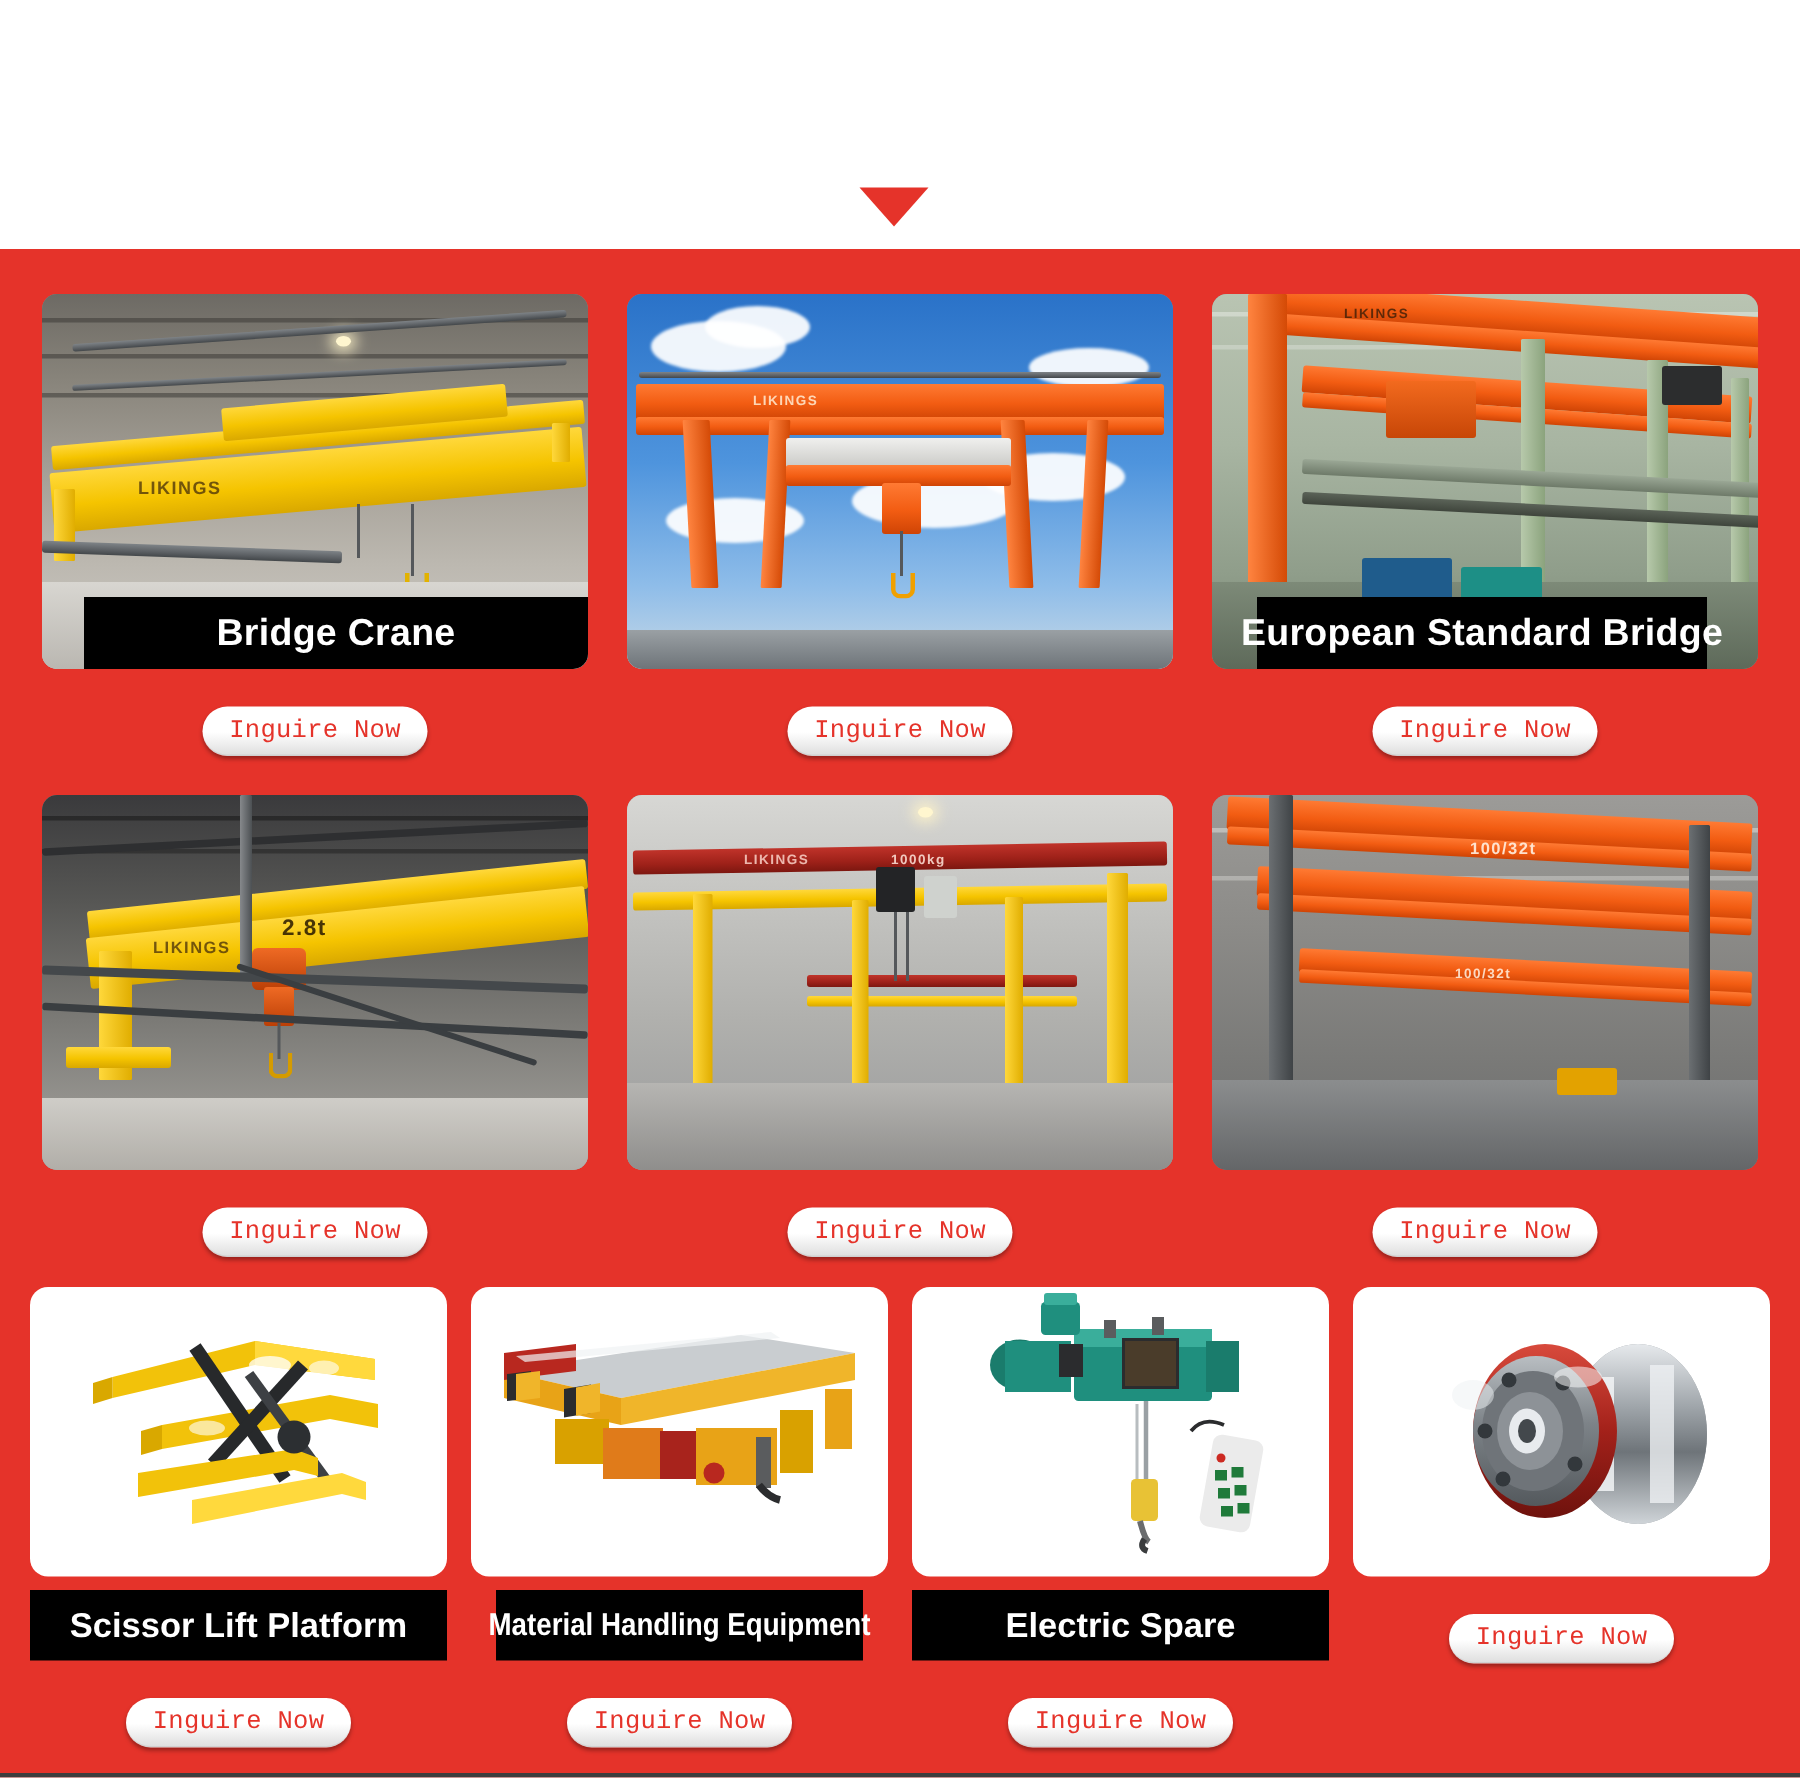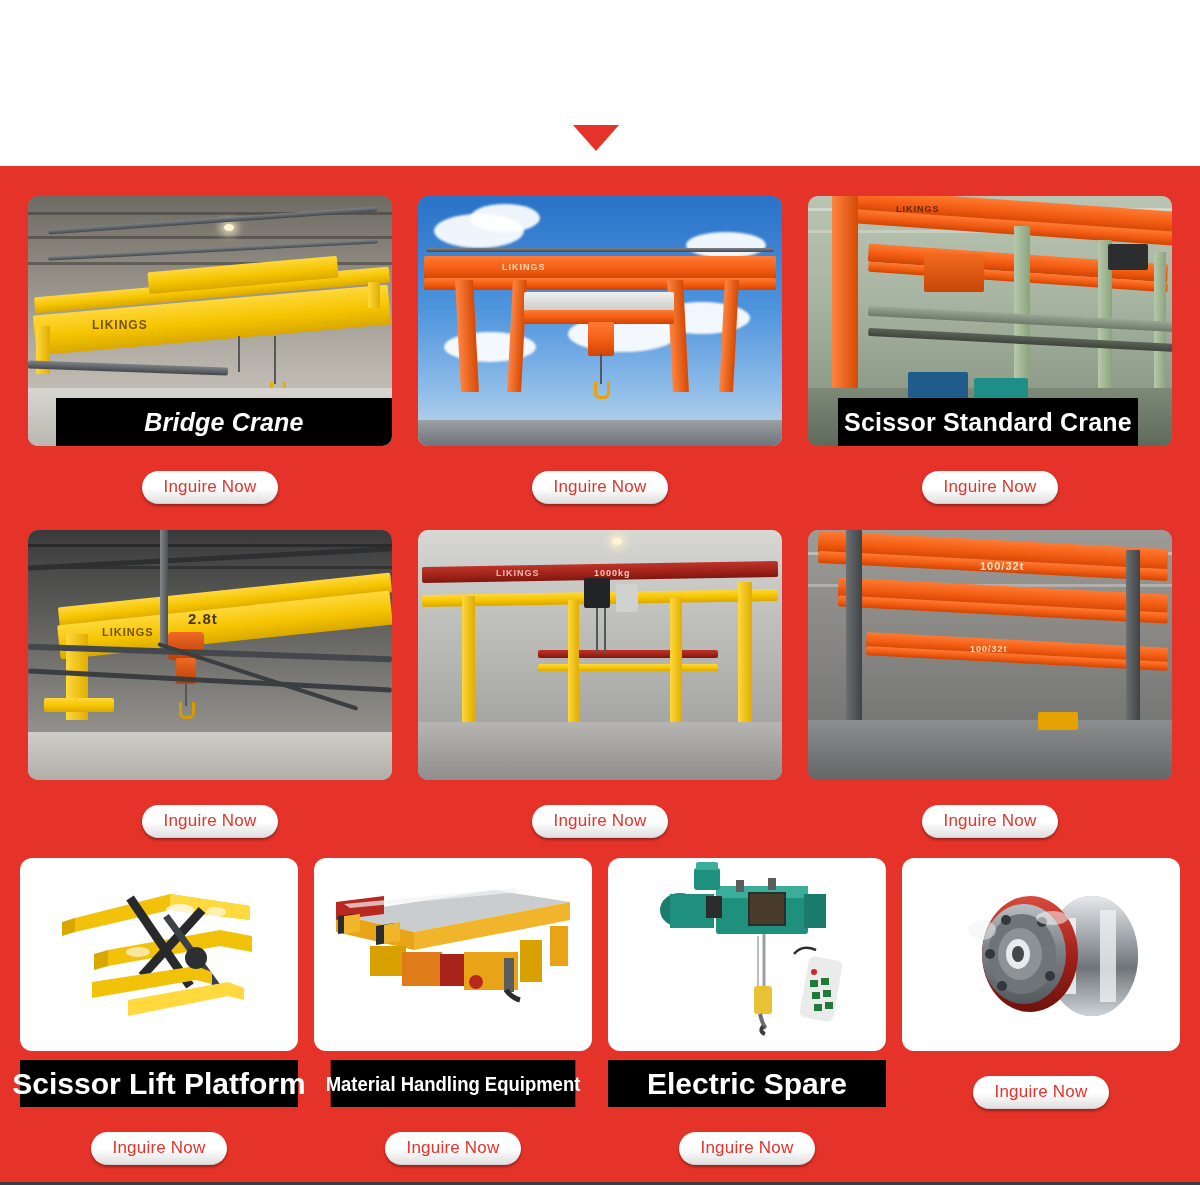--- a/index.html
+++ b/index.html
@@ -121,21 +121,21 @@
     background: #000000;
     color: #ffffff;
     display: flex;
     align-items: center;
     justify-content: center;
     font-size: 25px;
     font-weight: bold;
     letter-spacing: 0.2px;
     white-space: nowrap;
   }
-  .label-bar.w-left   { left: 28px;  right: 0; font-style: italic;    }
+  .label-bar.w-left   { left: 28px;  right: 0;    }
   .label-bar.w-mid    { left: 48px;  right: -10px;}
   .label-bar.w-right  { left: 30px;  right: 34px; }
 
   .inquire-wrap {
     margin-top: 12px;
     height: 34px;
     display: flex;
     align-items: center;
     justify-content: center;
   }
@@ -148,21 +148,21 @@
     padding: 0 18px;
     border-radius: 17px;
     background: linear-gradient(to bottom, #ffffff 0%, #ffffff 52%, #f2f2f2 70%, #dddddd 100%);
     color: #e5332a;
     font-size: 17px;
     letter-spacing: 0.2px;
     box-shadow: 0 2px 3px rgba(0,0,0,0.35), inset 0 -1px 0 rgba(0,0,0,0.06);
     border: none;
     cursor: pointer;
     white-space: nowrap;
-    font-family: Liberation Sans, sans-serif;
+    font-family: Liberation Mono, monospace;
     margin-top: 24px;
   }
 
   
   .prod-row {
     position: absolute;
     left: 0;
     top: 692px;
     width: 1200px;
     height: 310px;
@@ -187,21 +187,21 @@
   }
   .prodcard .prodlabel {
     margin-top: 9px;
     width: 278px;
     height: 47px;
     background: #000000;
     color: #ffffff;
     display: flex;
     align-items: center;
     justify-content: center;
-    font-size: 30px;
+    font-size: 23px;
     font-weight: bold;
     white-space: nowrap;
   }
   .prodcard .prodlabel.condensed {
     font-family: "Liberation Sans Narrow", "Liberation Sans", sans-serif;
     font-size: 21px;
     transform: scaleX(0.88);
   }
 
   
@@ -316,21 +316,21 @@
             <div class="post green" style="left:346px;top:56px;width:12px;height:174px;"></div>
             <div class="beam steel" style="left:60px;top:118px;width:310px;height:10px;background:linear-gradient(to bottom,#9aa795,#6e7a69);transform:rotate(3deg);"></div>
             <div class="beam steel" style="left:60px;top:140px;width:310px;height:8px;background:linear-gradient(to bottom,#5b6358,#3f453c);transform:rotate(3deg);"></div>
             <div class="beam steel" style="left:116px;top:58px;width:60px;height:38px;background:linear-gradient(to bottom,#f26a1e,#c74607);"></div>
             <div class="beam steel" style="left:300px;top:48px;width:40px;height:26px;background:#2c2d2e;"></div>
             <div class="logo-tag" style="left:88px;top:8px;color:rgba(60,30,8,0.8);">LIKINGS</div>
             <div class="ground" style="height:58px;background:linear-gradient(to bottom,#7d8a78,#5e6a5a);"></div>
             <div class="beam steel" style="left:100px;top:176px;width:60px;height:38px;background:#1f5c8c;"></div>
             <div class="beam steel" style="left:166px;top:182px;width:54px;height:34px;background:#1d8f86;"></div>
           </div>
-          <div class="label-bar w-right">Scissor Standard Crane</div>
+          <div class="label-bar w-right">European Standard Bridge</div>
         </div>
         <div class="inquire-wrap">
           <button class="inquire-btn">Inguire Now</button>
         </div>
       </div>
     </div>
 
     <div class="photo-row r2">
 
       <div class="pcard">

